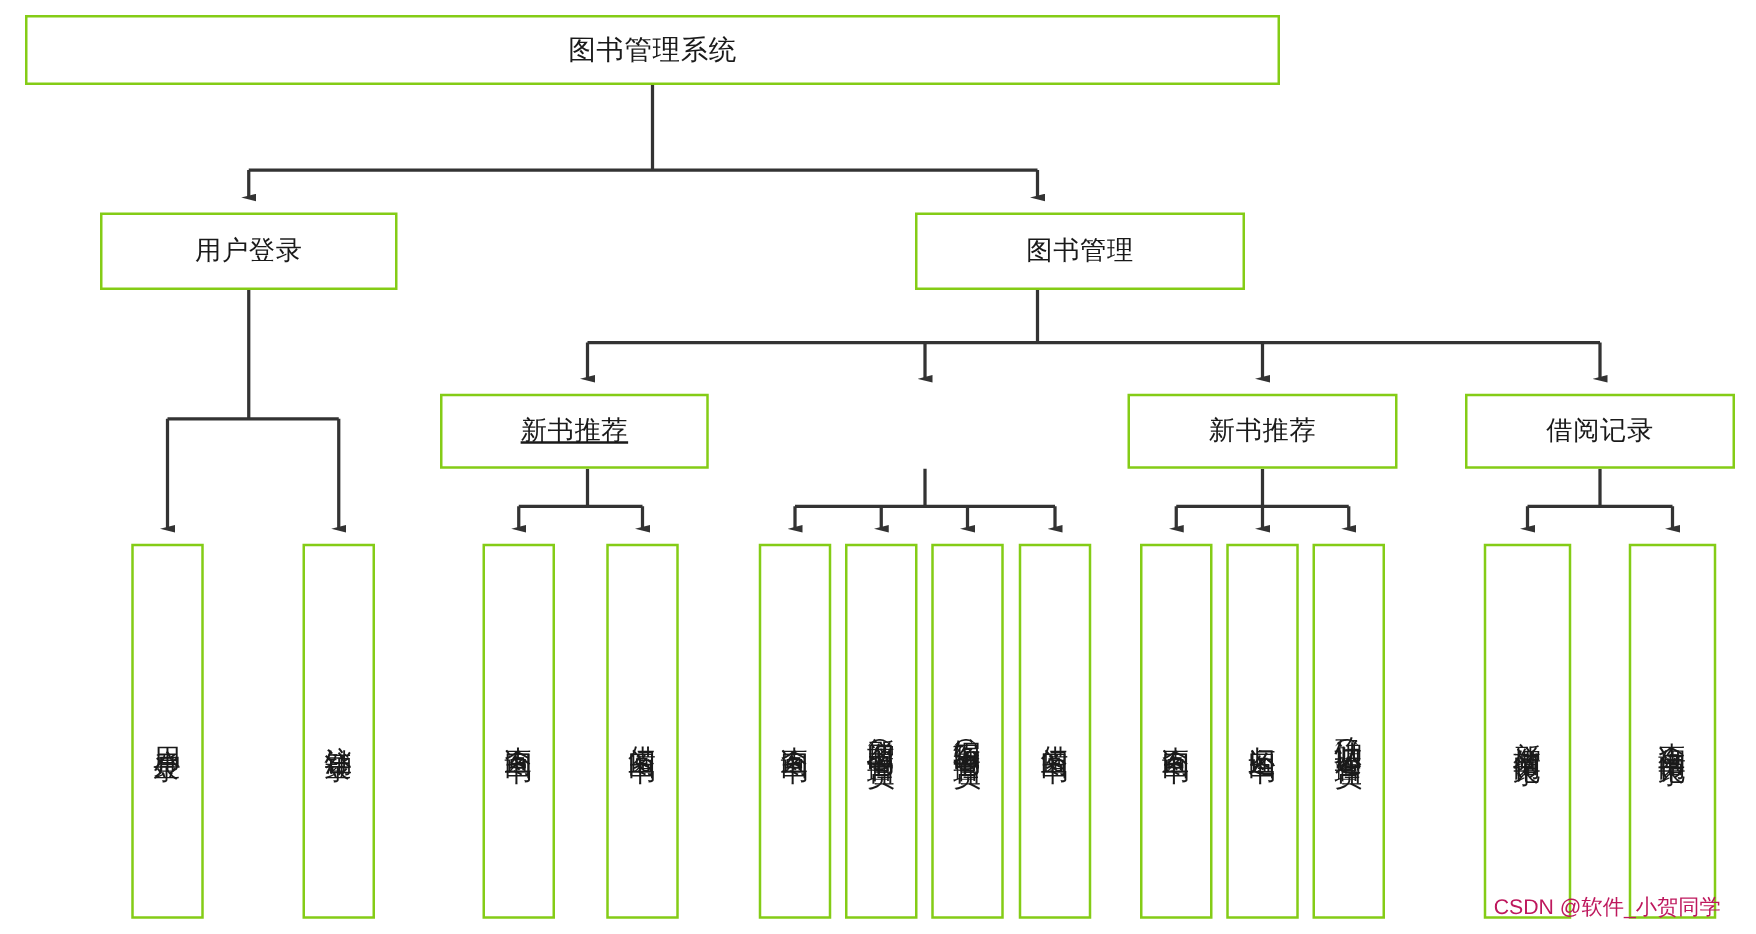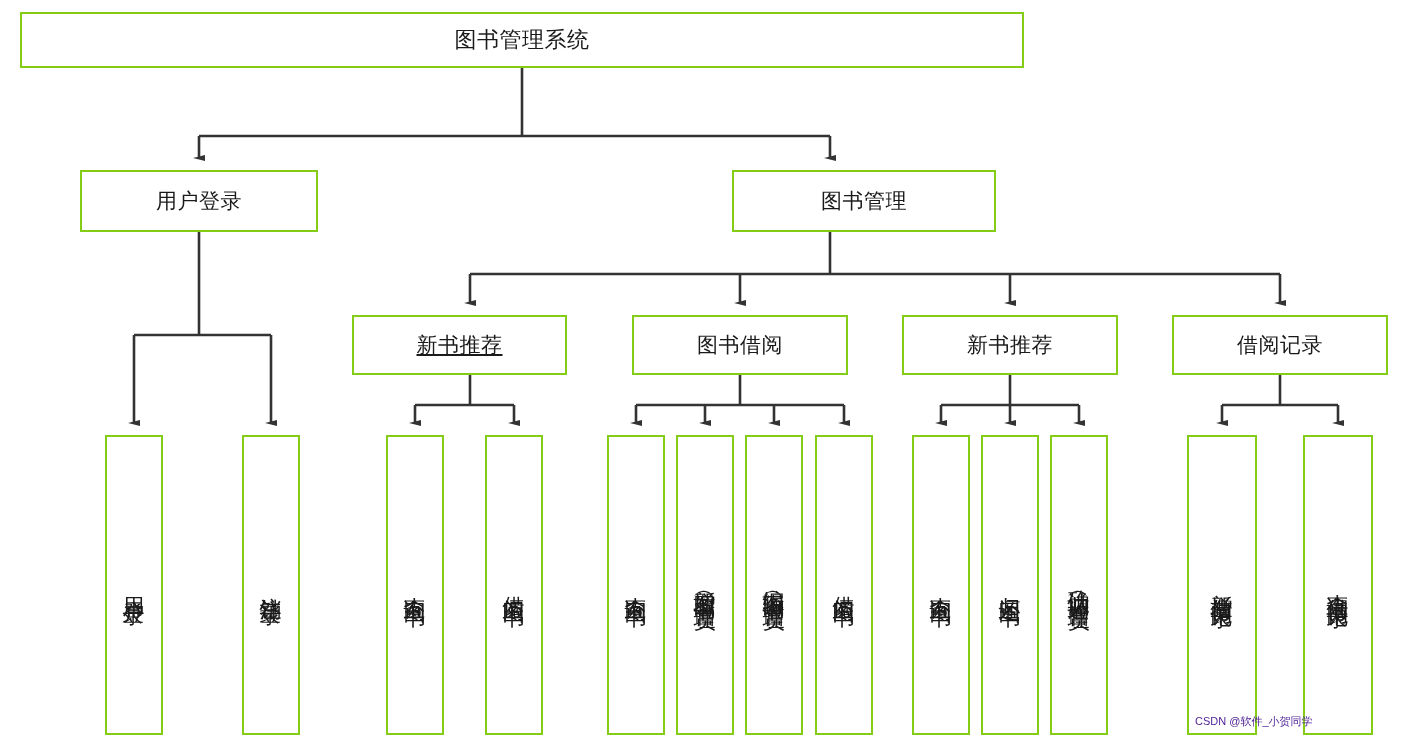--- a/index.html
+++ b/index.html
@@ -58,22 +58,22 @@
     writing-mode: vertical-rl;
     text-orientation: upright;
     font-size: 22px;
     line-height: 1.05;
     letter-spacing: 3px;
     max-height: 268px;
     white-space: nowrap;
   }
   .watermark {
     position: absolute;
-    color: #4c1d95;
-    font-size: 11px;
+    color: #be185d;
+    font-size: 17px;
     white-space: nowrap;
     z-index: 5;
   }
 </style>
 </head>
 <body>
 
 <div id="canvas">
 
   <svg class="wires" viewBox="0 0 1405 747">
@@ -133,23 +133,20 @@
   <div class="node horiz" style="left:80px; top:170px; width:238px; height:62px;">
     <span class="label">用户登录</span>
   </div>
   <div class="node horiz" style="left:712px; top:170px; width:264px; height:62px;margin-left:20px;">
     <span class="label">图书管理</span>
   </div>
 
   <div class="node horiz" style="left:352px; top:315px; width:215px; height:60px;text-decoration:underline;">
     <span class="label">新书推荐</span>
   </div>
-  <div class="node horiz" style="left:632px; top:315px; width:216px; height:60px;">
-    <span class="label">图书借阅</span>
-  </div>
   <div class="node horiz" style="left:902px; top:315px; width:216px; height:60px;">
     <span class="label">新书推荐</span>
   </div>
   <div class="node horiz" style="left:1172px; top:315px; width:216px; height:60px;align-items:center;">
     <span class="label">借阅记录</span>
   </div>
 
   <div class="node vert" style="left:105px; top:435px; width:58px; height:300px;">
     <span class="label">用户登录</span>
   </div>

